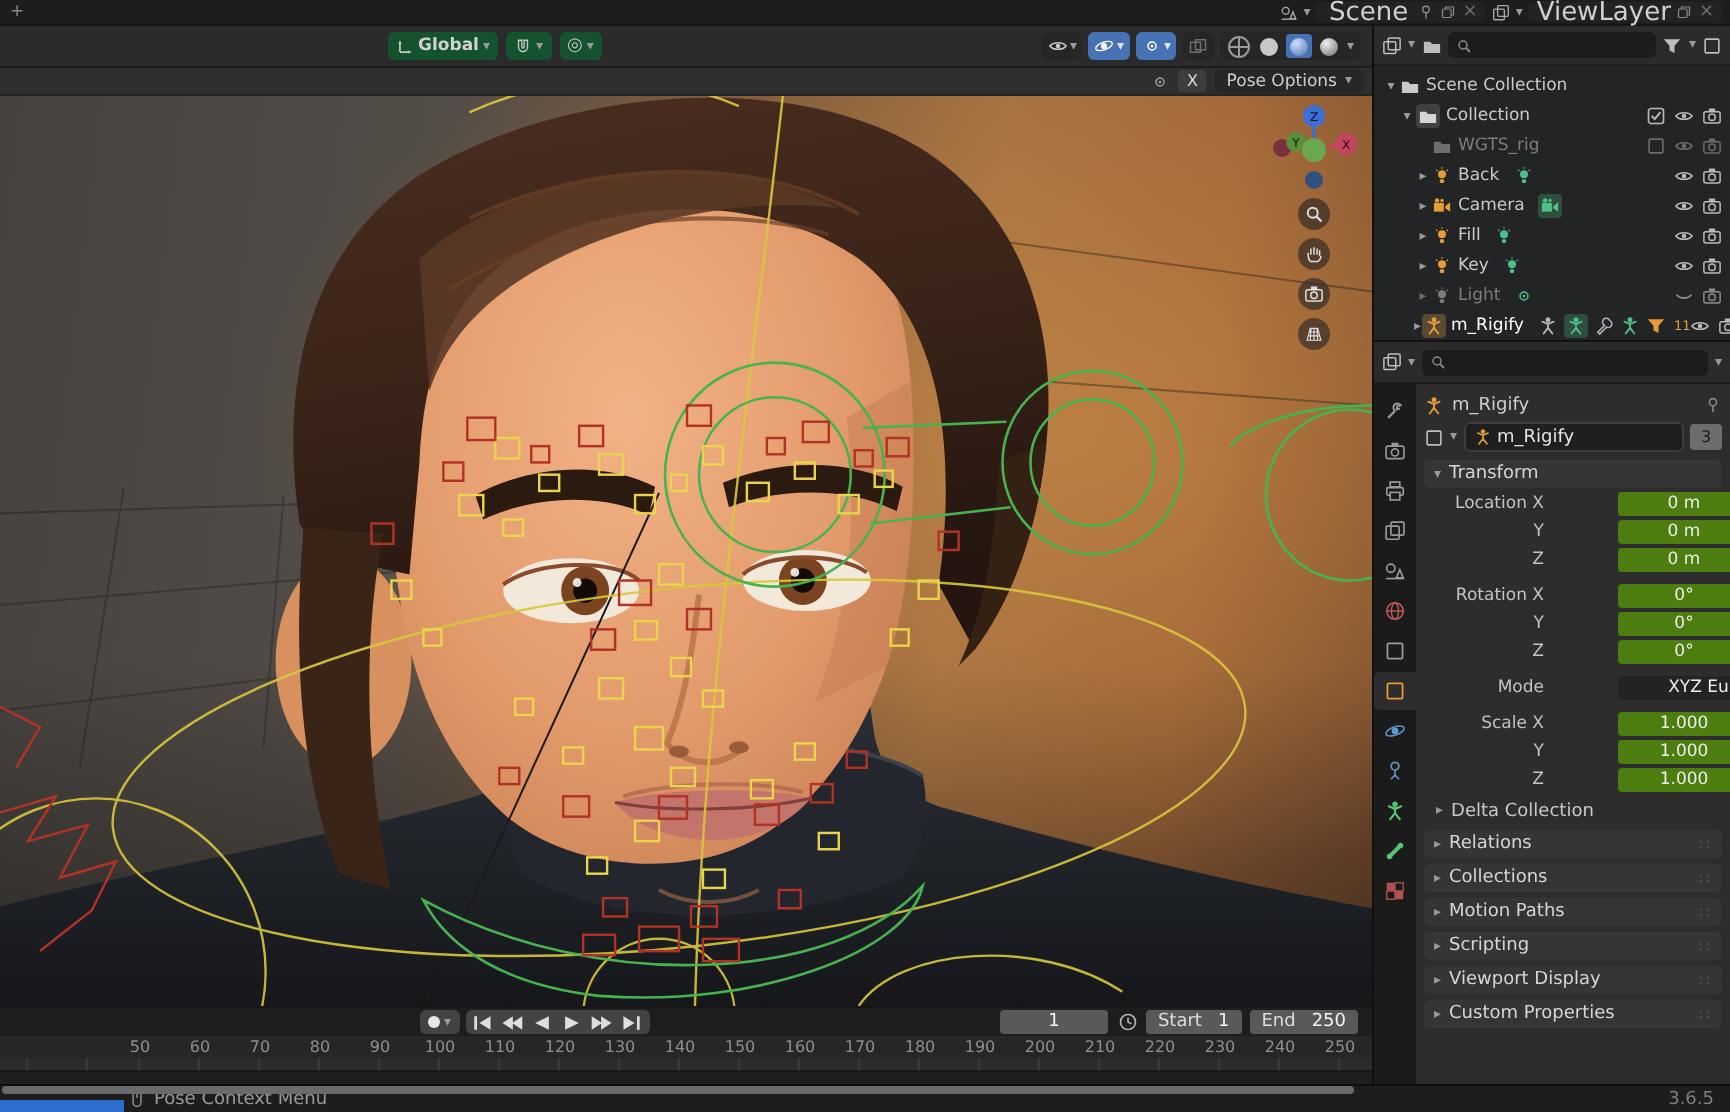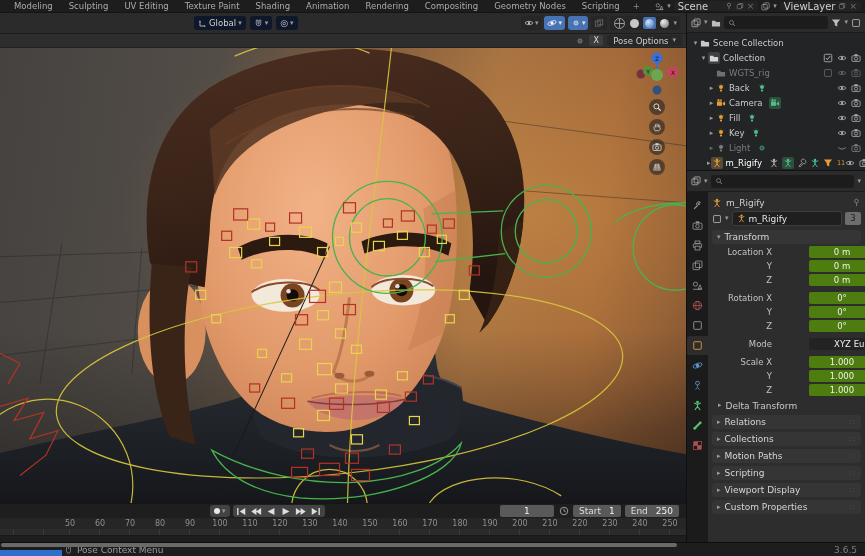--- a/index.html
+++ b/index.html
@@ -13,30 +13,30 @@
   .titlebar .title{font-size:8.5px;color:#bdbdbd;padding-left:3px;white-space:nowrap;}
   .winbtns{margin-left:auto;display:flex;}
   .winbtn{width:28px;text-align:center;color:#c5c5c5;font-size:8px;line-height:13px;}
   
   .topbar{height:12px;background:#1d1d1d;display:flex;align-items:center;flex:0 0 auto;border-bottom:1px solid #141414;}
   .tabs{display:flex;align-items:center;padding-left:6px;}
   .tab{font-size:8.5px;color:#ababab;padding:0 8px;line-height:12px;white-space:nowrap;}
   .tab.add{color:#8a8a8a;padding:0 5px;}
   .scene-sel{margin-left:auto;display:flex;align-items:center;gap:3px;padding-right:4px;}
   .sel-pill{display:flex;align-items:center;gap:3px;background:#232323;border-radius:3px;height:10px;padding:0 4px;}
-  .sel-pill .name{color:#d0d0d0;font-size:10px;min-width:44px;}
+  .sel-pill .name{color:#d0d0d0;font-size:13px;min-width:44px;text-align:center;}
   .dim{color:#6f6f6f;}
   
   .main{flex:1;display:flex;min-height:0;}
   .left{width:687px;display:flex;flex-direction:column;min-width:0;}
   .right{width:178px;border-left:1px solid #101010;display:flex;flex-direction:column;background:#222426;}
   
   .vp-header{height:20px;background:#2b2b2b;border-bottom:1px solid #1c1c1c;display:flex;align-items:center;flex:0 0 auto;}
   .vph-left{display:flex;align-items:center;gap:4px;margin-left:194px;}
-  .hgroup{display:flex;align-items:center;gap:2px;background:#0f172a;border-radius:3px;height:14px;padding:0 4px;}
+  .hgroup{display:flex;align-items:center;gap:2px;background:#14532d;border-radius:3px;height:14px;padding:0 4px;font-weight:bold;}
   .hgroup .lbl{color:#d2d2d2;font-size:8.5px;}
   .vph-right{margin-left:auto;display:flex;align-items:center;gap:3px;padding-right:6px;}
   .hbtn{display:flex;align-items:center;gap:1px;background:#262626;border-radius:3px;height:14px;padding:0 3px;}
   .hbtn.on{background:#4772b3;}
   .sphere{width:9px;height:9px;border-radius:50%;}
   .sph-wire{border:1px solid #9a9a9a;background:
      linear-gradient(#0000 45%,#9a9a9a 45% 55%,#0000 55%),
      linear-gradient(90deg,#0000 45%,#9a9a9a 45% 55%,#0000 55%);}
   .sph-solid{background:#c7c7c7;}
   .sph-mat{background:radial-gradient(circle at 35% 30%,#cfe2ff,#4772b3);}
@@ -276,33 +276,20 @@
 <symbol id="sy-skipe" viewBox="0 0 14 10">
         <path d="M2,1 l6.5,4 L2,9 Z M9.9,1 h1.6 v8 H9.9 Z" fill="currentColor"></path>
       </symbol>
 </defs>
   </svg>
 
 <div class="app">
 
 
   <div class="topbar">
-    <div class="tabs">
-
-    <span class="tab">Modeling</span>
-        <span class="tab">Sculpting</span>
-        <span class="tab">UV Editing</span>
-        <span class="tab">Texture Paint</span>
-        <span class="tab">Shading</span>
-        <span class="tab">Animation</span>
-        <span class="tab">Rendering</span>
-        <span class="tab">Compositing</span>
-        <span class="tab">Geometry Nodes</span>
-        <span class="tab">Scripting</span>
-      </div>
     <span class="tab add">+</span>
     <div class="scene-sel">
       <span class="ic" style="width:9px;height:9px;color:#a8a8a8"><svg width="9" height="9">
             <use href="#sy-scene"></use>
           </svg></span>
       <span class="chev">▾</span>
       <div class="sel-pill">
         <span class="name">Scene</span>
         <span class="ic" style="width:8px;height:8px;color:#8a8a8a"><svg width="8" height="8">
               <use href="#sy-pin"></use>
@@ -1143,21 +1130,21 @@
                       <use href="#sy-lock"></use>
                     </svg>
                   </span>
                   <span class="tdot">
                     <i></i>
                   </span>
                 </div>
               </div>
             <div class="subpanel">
               <span class="chev">▸</span>
-              <span>Delta Transform</span>
+              <span>Delta Collection</span>
             </div>
             <div>
 
                 <div class="panelhdr">
                   <span class="chev">▸</span>
                   <span>Relations</span>
                   <span class="grip">::</span>
                 </div>
 
                 <div class="panelhdr">

